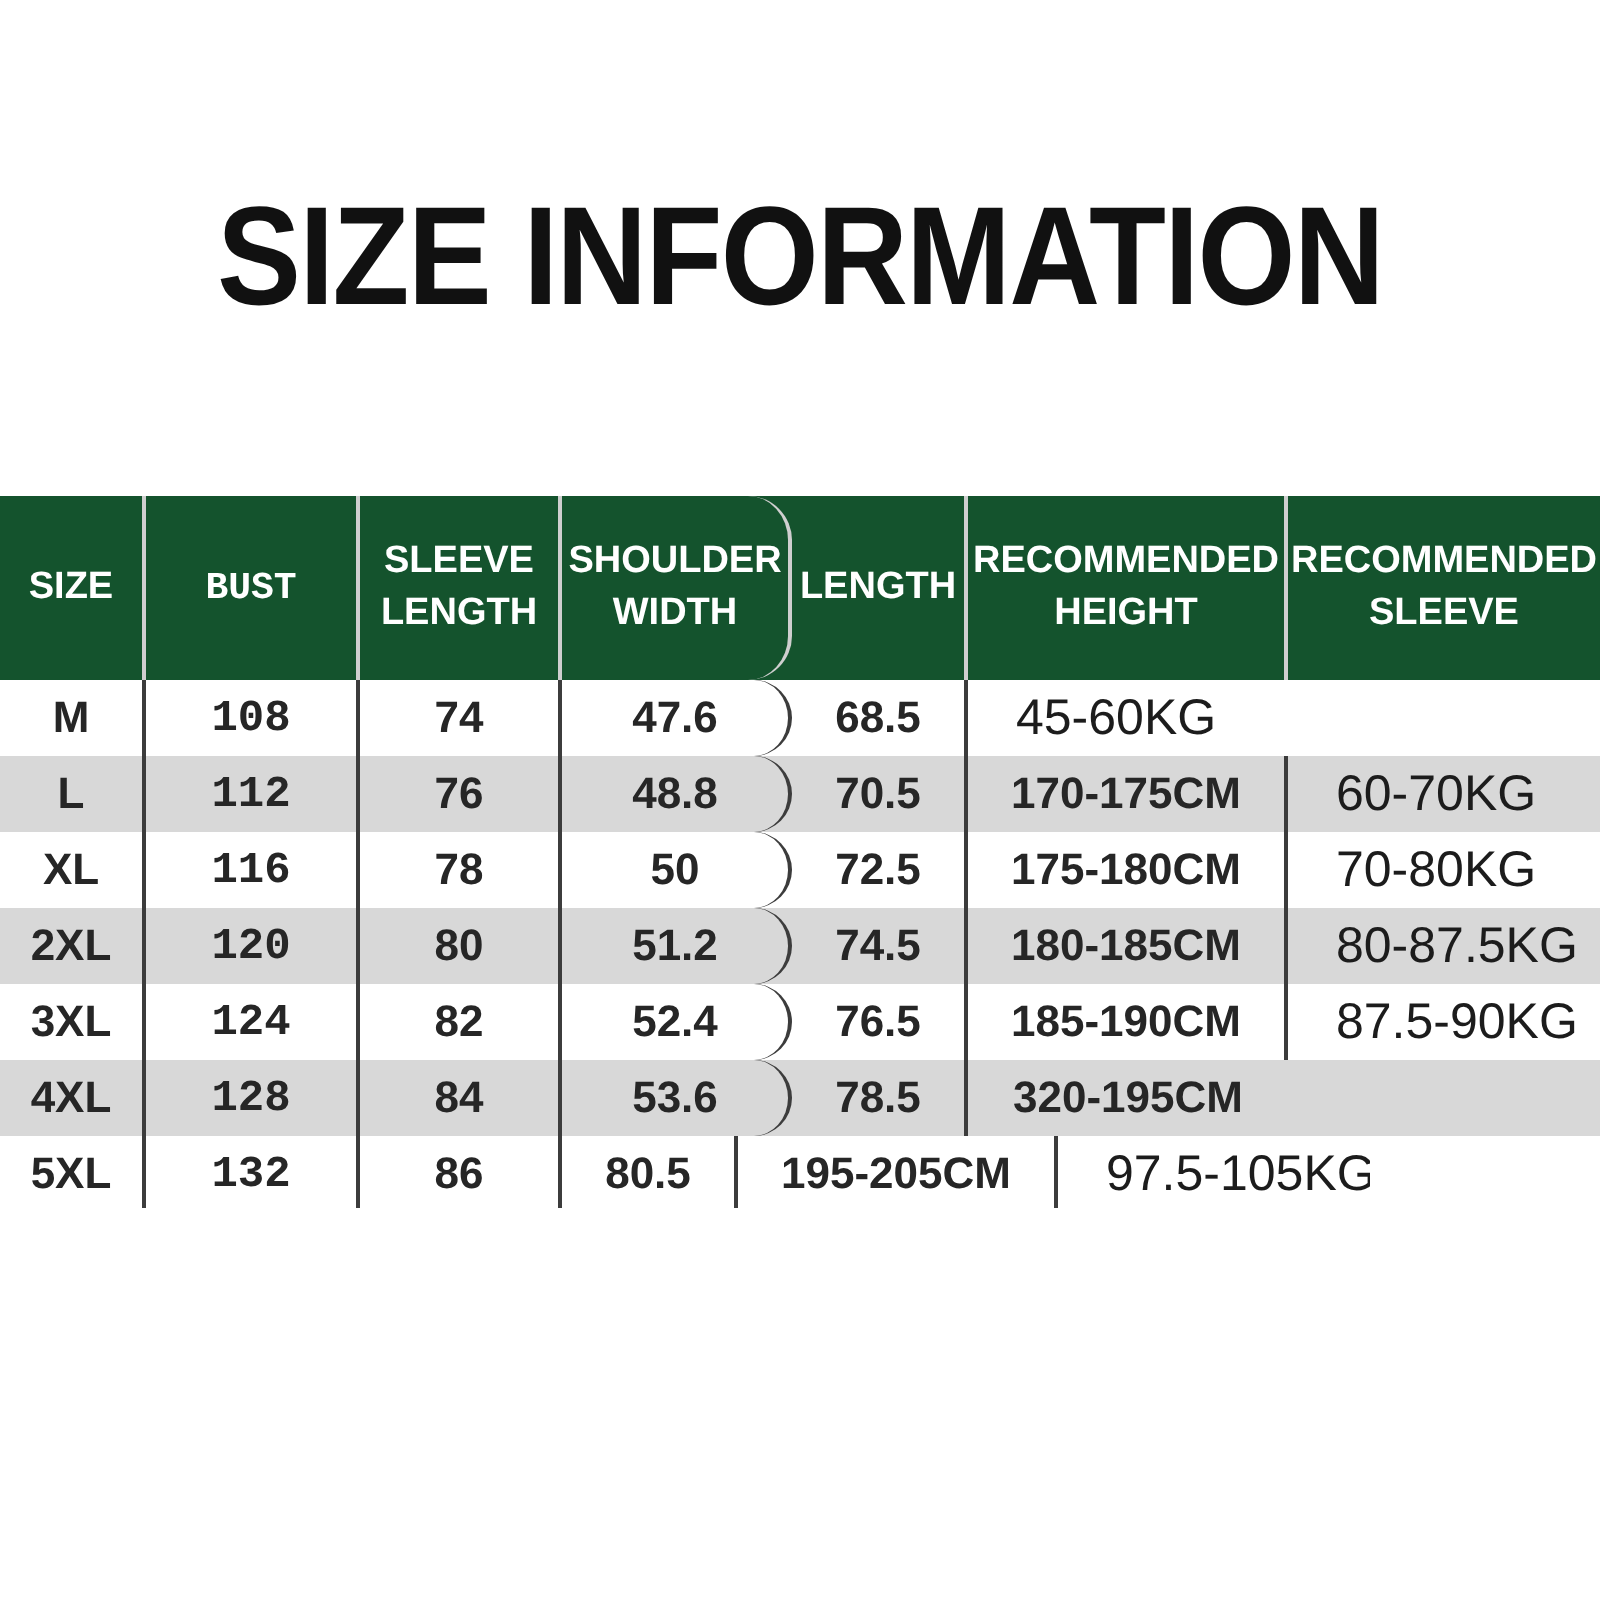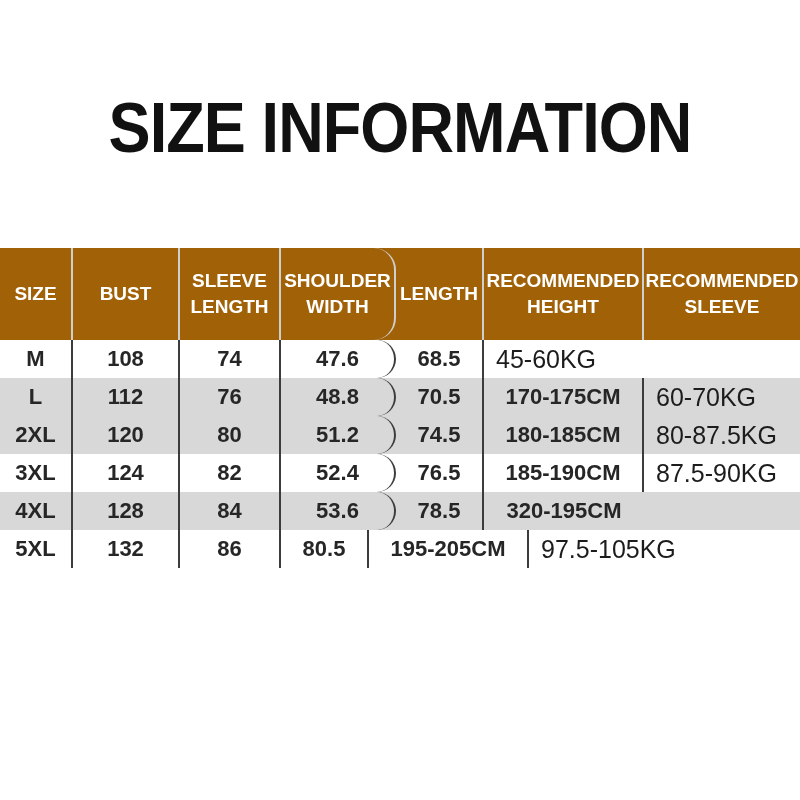--- a/index.html
+++ b/index.html
@@ -8,44 +8,44 @@
 
   .title {
     position:absolute; top:88px; left:0; width:800px;
     text-align:center; font-weight:bold; font-size:70px; color:#111111;
     letter-spacing:-1px; transform:scaleX(0.9); transform-origin:center;
     white-space:nowrap;
   }
 
   .size-table { position:absolute; top:248px; left:0; width:800px; }
 
-  .hrow { display:flex; width:800px; height:92px; background:#a16207; }
+  .hrow { display:flex; width:800px; height:92px; background:#14532d; }
   .hcell {
     display:flex; flex-direction:column; justify-content:center; align-items:center;
     color:#ffffff; font-weight:bold; font-size:19px; line-height:26px;
     border-right:2px solid #cfcfcf; text-align:center;
   }
   .hcell:last-child { border-right:none; }
   .hl:empty { display:none; }
 
   .drow { display:flex; width:800px; height:38px; background:#ffffff; }
   .drow.alt { background:#d8d8d8; }
   .dcell {
     display:flex; align-items:center; justify-content:center;
     font-weight:bold; font-size:22px; color:#262626;
     border-right:2px solid #3c3c3c; overflow:hidden; white-space:nowrap;
   }
   .dcell:last-child { border-right:none; }
   .dcell.weight {
-    justify-content:flex-start; padding-left:12px;
+    justify-content:flex-start; padding-left:24px;
     font-weight:normal; font-size:25px; color:#1c1c1c;
   }
 
   .c0 { width:73px; }
-  .c1 { width:107px; }
+  .c1 { width:107px;font-family:Liberation Mono, monospace; }
   .c2 { width:101px; }
   .c3 { width:115px;border-radius:22px; }
   .c4 { width:88px; }
   .c5 { width:160px; }
   .c6 { width:156px; }
 
   .unit-note {
     position:absolute; top:658px; right:22px;
     font-size:27px; color:#b91c1c; letter-spacing:1px;
   }
@@ -102,20 +102,29 @@
     <div class="drow alt">
       <div class="dcell c0">L</div>
       <div class="dcell c1">112</div>
       <div class="dcell c2">76</div>
       <div class="dcell c3">48.8</div>
       <div class="dcell c4">70.5</div>
       <div class="dcell c5">170-175CM</div>
       <div class="dcell c6 weight">60-70KG</div>
     </div>
 
+    <div class="drow">
+      <div class="dcell c0">XL</div>
+      <div class="dcell c1">116</div>
+      <div class="dcell c2">78</div>
+      <div class="dcell c3">50</div>
+      <div class="dcell c4">72.5</div>
+      <div class="dcell c5">175-180CM</div>
+      <div class="dcell c6 weight">70-80KG</div>
+    </div>
 
     <div class="drow alt">
       <div class="dcell c0">2XL</div>
       <div class="dcell c1">120</div>
       <div class="dcell c2">80</div>
       <div class="dcell c3">51.2</div>
       <div class="dcell c4">74.5</div>
       <div class="dcell c5">180-185CM</div>
       <div class="dcell c6 weight">80-87.5KG</div>
     </div>

